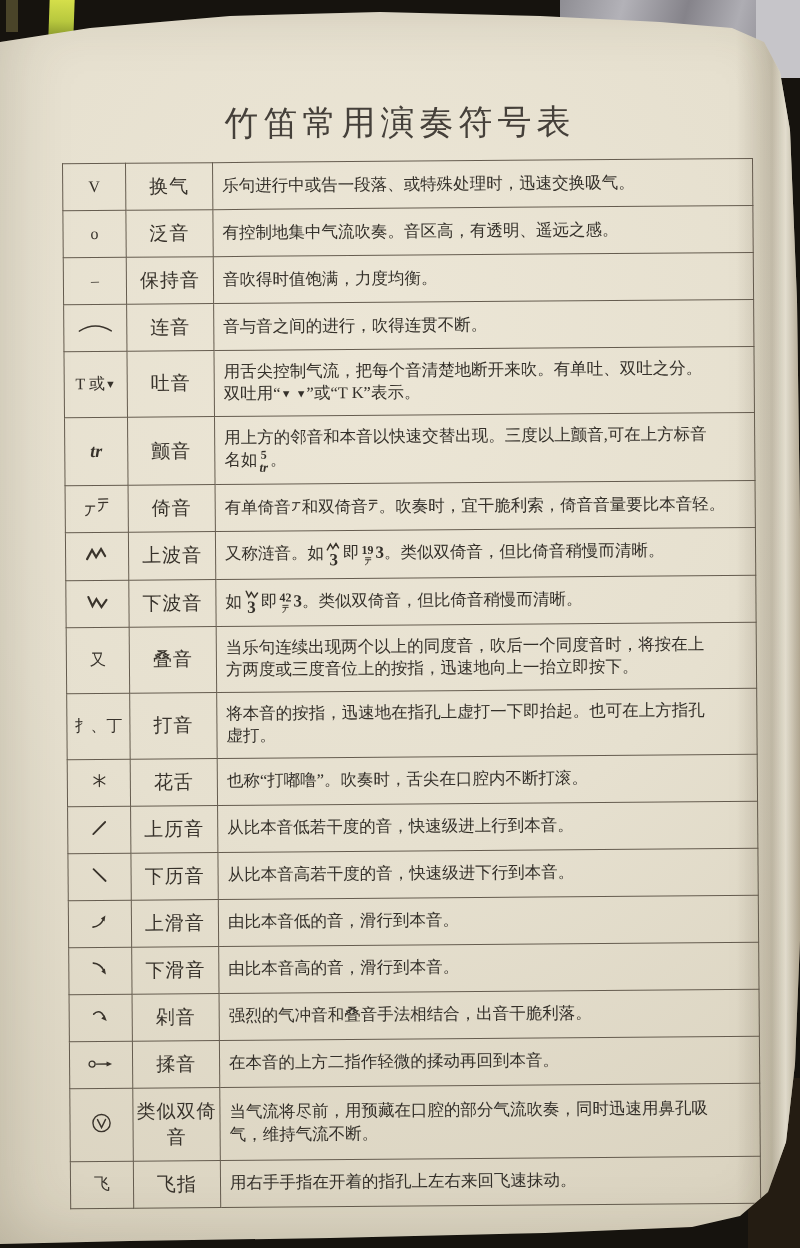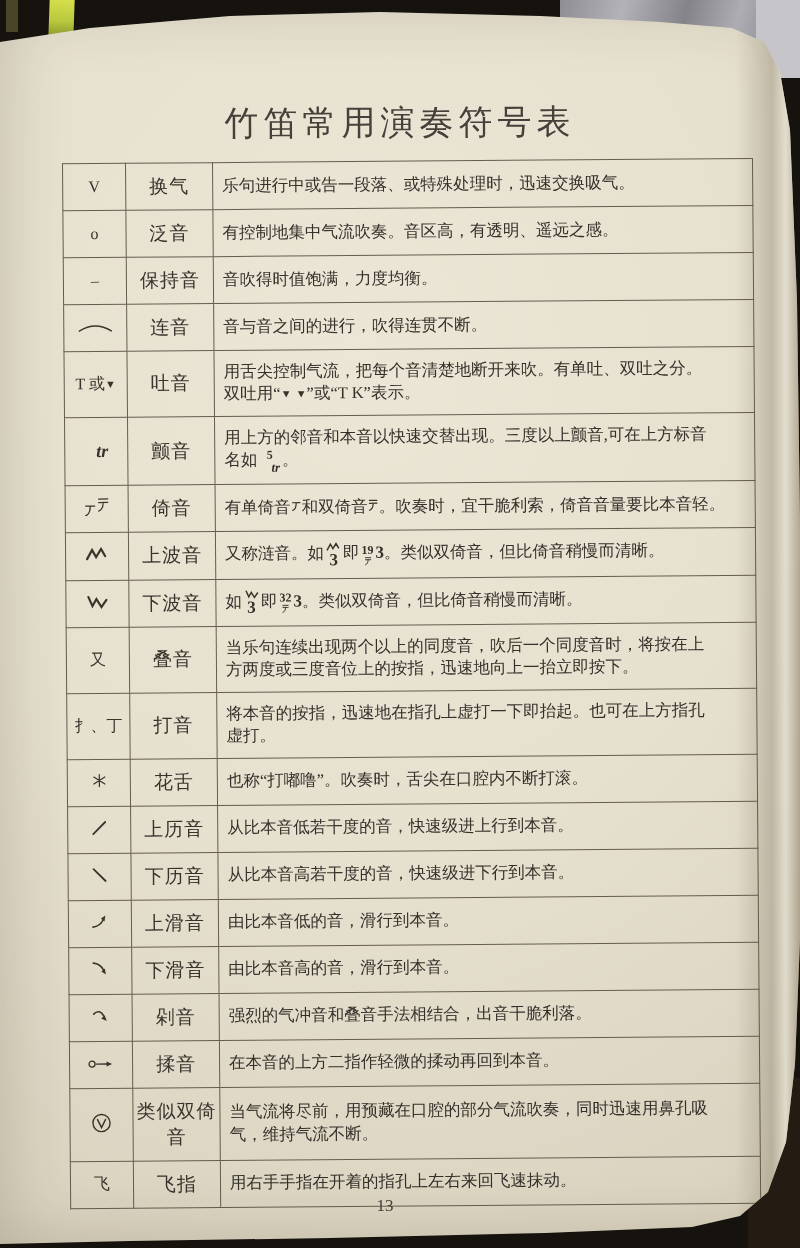--- a/index.html
+++ b/index.html
@@ -28,21 +28,21 @@
          font-size:34px;letter-spacing:5px;color:#45403a;transform:rotate(-0.3deg);}
   .sym-table{position:absolute;left:62px;top:163px;width:690px;border-collapse:collapse;table-layout:fixed;
              transform:rotate(-0.45deg);transform-origin:40px 0;}
   .sym-table td{border:1.2px solid #655c4f;color:#37322b;vertical-align:middle;overflow:visible;}
   td.sym{width:63px;text-align:center;font-size:16px;padding:10px 2px;}
   td.nm{width:87px;text-align:center;font-size:19px;padding:10px 2px;letter-spacing:1px;}
   td.dsc{padding:10px 4px 10px 9px;}
   .dl{white-space:nowrap;font-size:16.5px;line-height:1.36;color:#34302a;}
   .pageno{position:absolute;left:0;top:1196px;width:770px;text-align:center;font-size:17px;color:#45403a;}
   
-  .trsym{font-family:"Liberation Serif",serif;font-weight:bold;font-style:italic;font-size:18px;margin-left:12px;}
+  .trsym{font-family:"Liberation Serif",serif;font-weight:bold;font-style:italic;font-size:18px;}
   .stk{display:inline-flex;flex-direction:column;align-items:center;vertical-align:middle;line-height:1;margin:0 2px;}
   .stk svg{display:block;}
   .tnum{font-size:12px;font-weight:bold;}
   .t3{font-size:17px;font-weight:bold;}
   svg .ln{stroke:#3a342c;fill:none;stroke-linecap:round;}
 </style>
 </head>
 <body>
 
 <div class="stage">
@@ -149,21 +149,21 @@
                 <path class="ln" stroke="#3a342c" stroke-width="2.2" d="M3,2 L7,11 L11,4 L16,12 L21,5"></path>
               </svg></td>
             <td class="nm">下波音</td>
             <td class="dsc">
               <div class="dl">如<span class="stk">
                   <svg width="15" height="9" viewBox="0 0 24 14">
                     <path class="ln" stroke="#3a342c" stroke-width="2.4" d="M3,2 L7,11 L11,4 L16,12 L21,5"></path>
                   </svg>
                   <span class="t3">3</span>
                 </span>即<span class="stk">
-                  <span class="tnum">32</span>
+                  <span class="tnum">42</span>
                   <svg width="10" height="10" viewBox="0 0 13 17">
                     <path class="ln" stroke="#3a342c" stroke-width="1.6" d="M2,3 H11 M2,6.5 H11 M6.5,6.5 C6.5,11 5,14 2,15"></path>
                   </svg>
                 </span><b class="t3">3</b>。类似双倚音，但比倚音稍慢而清晰。</div>
             </td>
           </tr>
           <tr>
             <td class="sym">又</td>
             <td class="nm">叠音</td>
             <td class="dsc">
@@ -260,15 +260,14 @@
           </tr>
           <tr>
             <td class="sym">飞</td>
             <td class="nm">飞指</td>
             <td class="dsc">
               <div class="dl">用右手手指在开着的指孔上左右来回飞速抹动。</div>
             </td>
           </tr>
         </tbody>
     </table>
-    <div class="pageno">13</div>
   </div>
 </div>
 
 </body></html>

